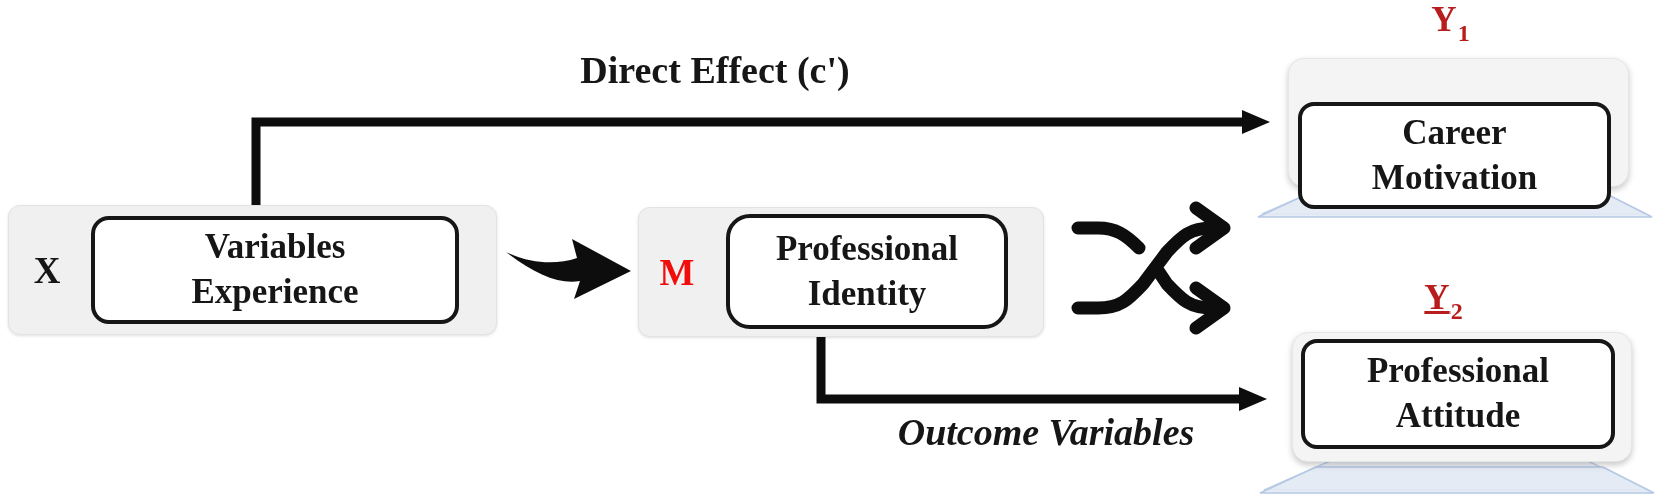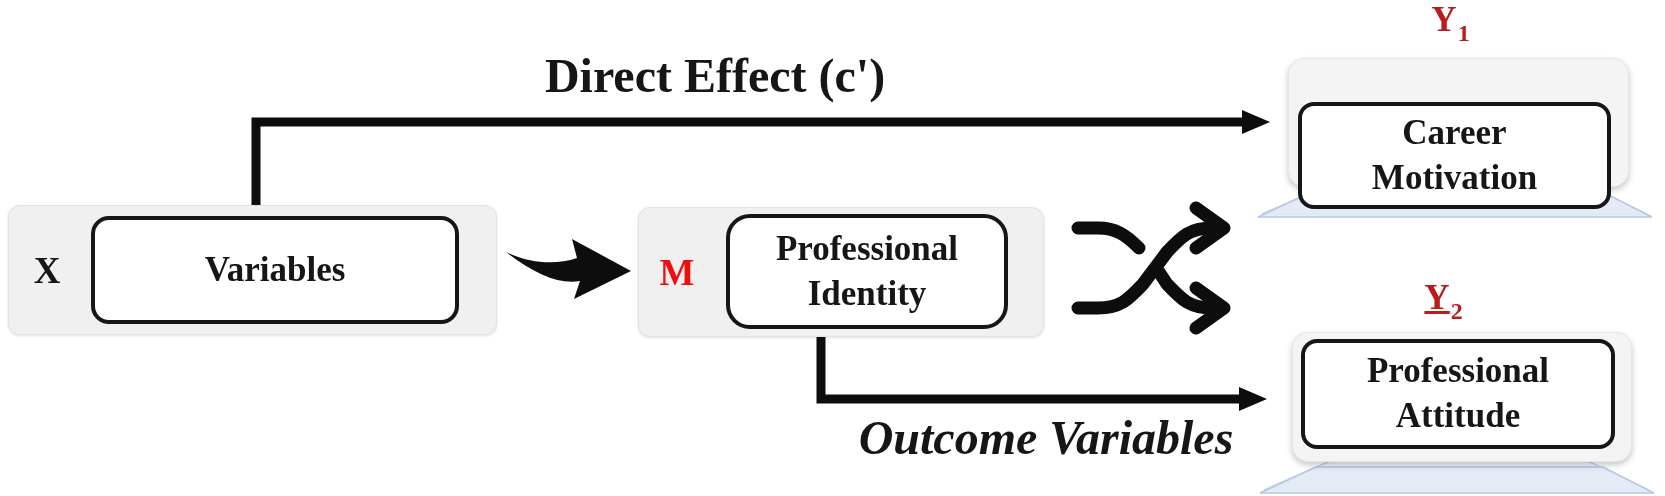--- a/index.html
+++ b/index.html
@@ -8,21 +8,21 @@
     width:1665px;height:496px;
     background:#ffffff;
     overflow:hidden;
     font-family:"Liberation Serif","DejaVu Serif",serif;
     color:#1a1a1a;
   }
   .overlay{position:absolute;left:0;top:0;}
   .flabel{
     position:absolute;
     font-weight:bold;
-    font-size:48px;
+    font-size:38px;
     text-align:center;
     color:#161616;
     white-space:nowrap;
   }
   .group{
     position:absolute;
     background:#f0f0f0;
     border:1px solid #e3e3e3;
     border-radius:12px;
     box-shadow:0 1px 3px rgba(0,0,0,0.12);
@@ -91,20 +91,21 @@
     </g>
   </svg>
 
   <div class="flabel" style="left:515px;top:48px;width:400px;">Direct Effect (c')</div>
   <div class="flabel" style="left:846px;top:410px;width:400px;font-style:italic;">Outcome Variables</div>
 
   <div class="group" style="left:8px;top:205px;width:487px;height:128px;">
     <span class="tag">X</span>
     <div class="node" style="left:82px;top:10px;width:360px;height:100px;border-radius:18px;">
       <div>Variables</div>
+      <div>Experience</div>
     </div>
   </div>
 
   <div class="group" style="left:638px;top:207px;width:404px;height:128px;">
     <span class="tag red">M</span>
     <div class="node" style="left:87px;top:6px;width:274px;height:107px;border-radius:24px;">
       <div>Professional</div>
       <div>Identity</div>
     </div>
   </div>

